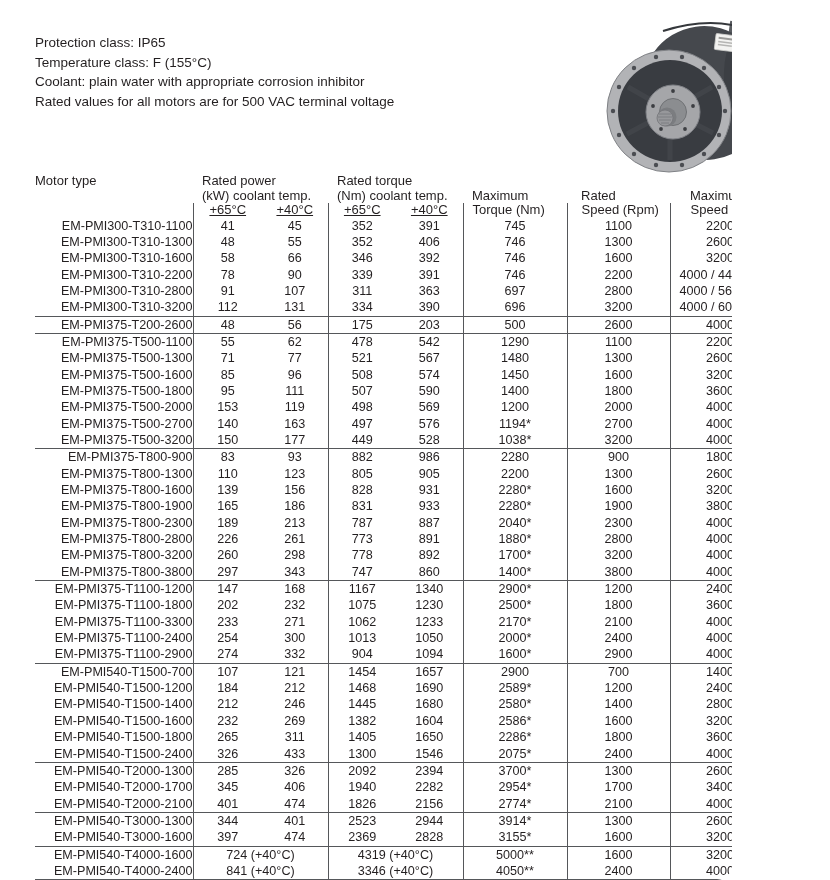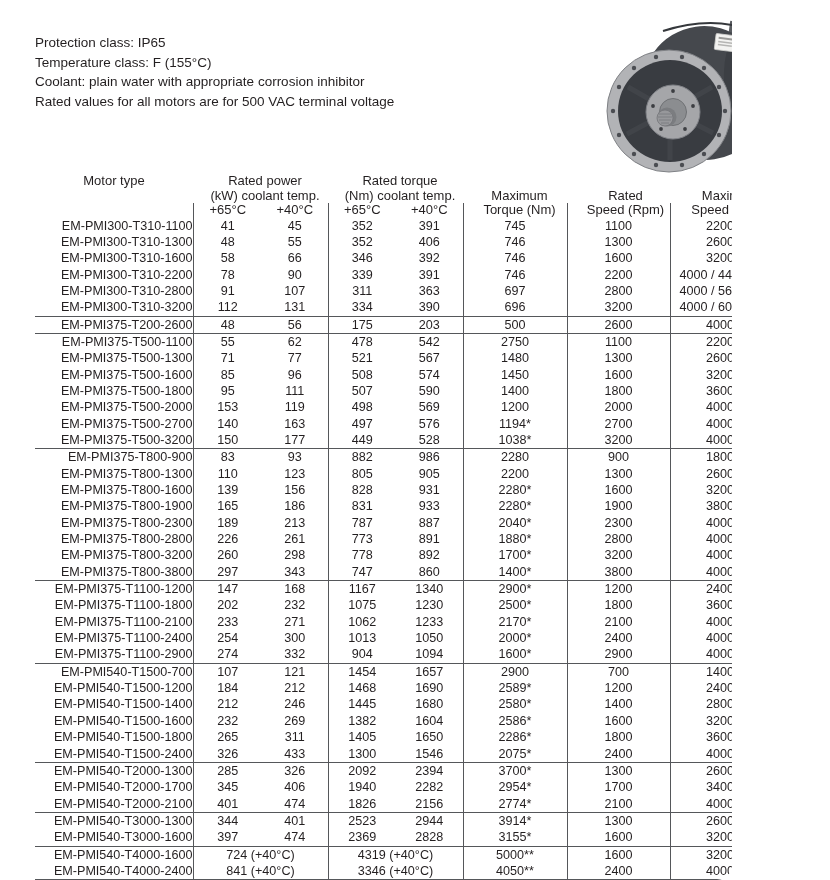--- a/index.html
+++ b/index.html
@@ -8,30 +8,30 @@
 
   
   #info{position:absolute;left:35px;top:33px;font-size:13.5px;line-height:19.5px;color:#231f20;}
 
   
   #motor{position:absolute;left:603px;top:12px;width:212px;height:162px;}
 
   
   #spec{position:absolute;left:35px;top:174px;border-collapse:collapse;table-layout:fixed;width:735px;
         font-size:12.6px;color:#231f20;}
-  #spec th{font-weight:normal;text-align:center;padding:0;font-size:13px;line-height:14.5px;vertical-align:bottom;}
+  #spec th{font-weight:normal;text-align:left;padding:0;font-size:13px;line-height:14.5px;vertical-align:bottom;}
   #spec td{padding:0;height:16.35px;line-height:16.35px;white-space:nowrap;overflow:visible;}
   #spec .num{text-align:center;}
   #spec .motor{text-align:right;}
   #spec .bl{border-left:1px solid #55575a;}
   #spec .br{border-right:1px solid #55575a;}
   #spec .cpad{padding-left:9px;}
   #spec .cpad7{padding-left:14px;}
   #spec .cpad8{padding-left:20px;}
-  #spec .ctr{}
+  #spec .ctr{text-align:center;text-decoration:underline;}
   #spec tr.group-start td{border-top:1px solid #55575a;}
   #spec tr.table-end td{border-bottom:1px solid #55575a;}
 
   
   .vtext{position:absolute;height:9px;line-height:9px;font-size:7.6px;color:#808285;white-space:nowrap;
          transform:rotate(-90deg);transform-origin:0 100%;}
 </style>
 </head>
 <body>
 
@@ -231,21 +231,21 @@
           <td class="bl num">500</td>
           <td class="bl num">2600</td>
           <td class="bl br num">4000</td>
         </tr>
         <tr class="group-start">
           <td class="motor">EM-PMI375-T500-1100</td>
           <td class="bl num">55</td>
           <td class="num">62</td>
           <td class="bl num">478</td>
           <td class="num">542</td>
-          <td class="bl num">2750</td>
+          <td class="bl num">1290</td>
           <td class="bl num">1100</td>
           <td class="bl br num">2200</td>
         </tr>
         <tr>
           <td class="motor">EM-PMI375-T500-1300</td>
           <td class="bl num">71</td>
           <td class="num">77</td>
           <td class="bl num">521</td>
           <td class="num">567</td>
           <td class="bl num">1480</td>
@@ -396,21 +396,21 @@
           <td class="motor">EM-PMI375-T1100-1800</td>
           <td class="bl num">202</td>
           <td class="num">232</td>
           <td class="bl num">1075</td>
           <td class="num">1230</td>
           <td class="bl num">2500*</td>
           <td class="bl num">1800</td>
           <td class="bl br num">3600</td>
         </tr>
         <tr>
-          <td class="motor">EM-PMI375-T1100-2100</td>
+          <td class="motor">EM-PMI375-T1100-3300</td>
           <td class="bl num">233</td>
           <td class="num">271</td>
           <td class="bl num">1062</td>
           <td class="num">1233</td>
           <td class="bl num">2170*</td>
           <td class="bl num">2100</td>
           <td class="bl br num">4000</td>
         </tr>
         <tr>
           <td class="motor">EM-PMI375-T1100-2400</td>

